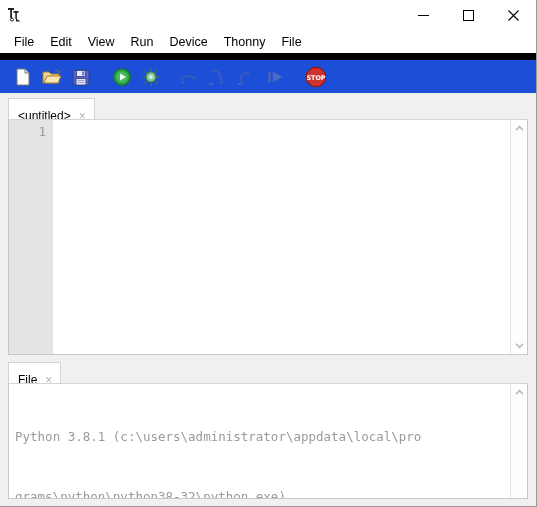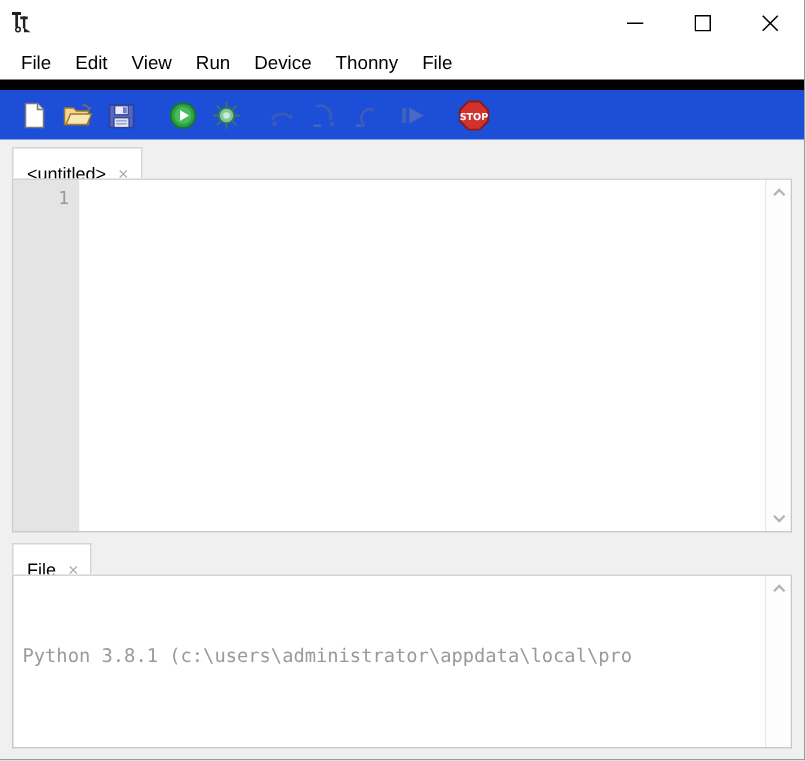--- a/index.html
+++ b/index.html
@@ -410,20 +410,21 @@
     <div class="tabstrip">
       <div class="tab">
         <span class="tab-label">File</span>
         <span class="tab-close">×</span>
       </div>
     </div>
 
     <div class="shell-body">
       <div class="shell-text">
         <div><span class="banner">Python 3.8.1 (c:\users\administrator\appdata\local\pro</span></div>
+        <div><span class="banner">grams\python\python38-32\python.exe)</span></div>
         
         
         
       </div>
       <div class="vscroll">
         <div class="sb-arrow">
           <svg width="9" height="7" viewBox="0 0 9 7">
             <path d="M1 5.2 L4.5 1.6 L8 5.2" fill="none" stroke="#b3b3b3" stroke-width="1.5"></path>
           </svg>
         </div>

